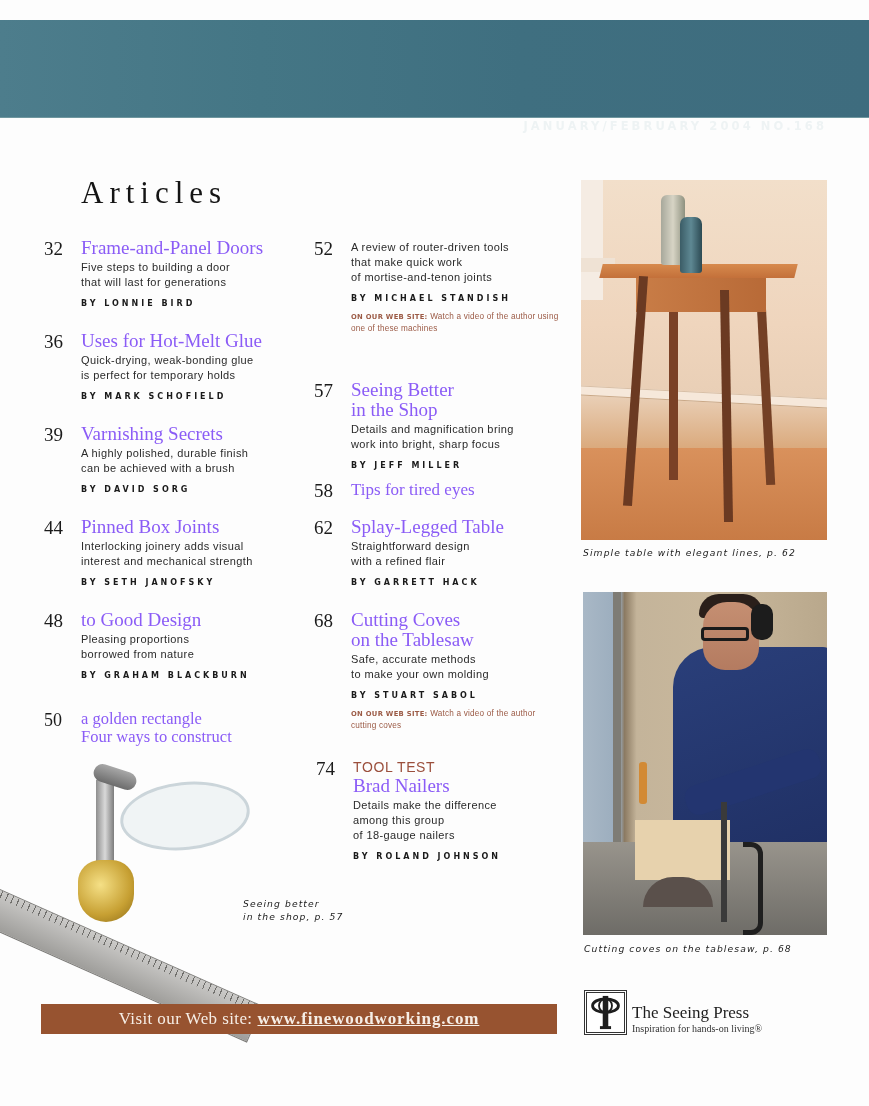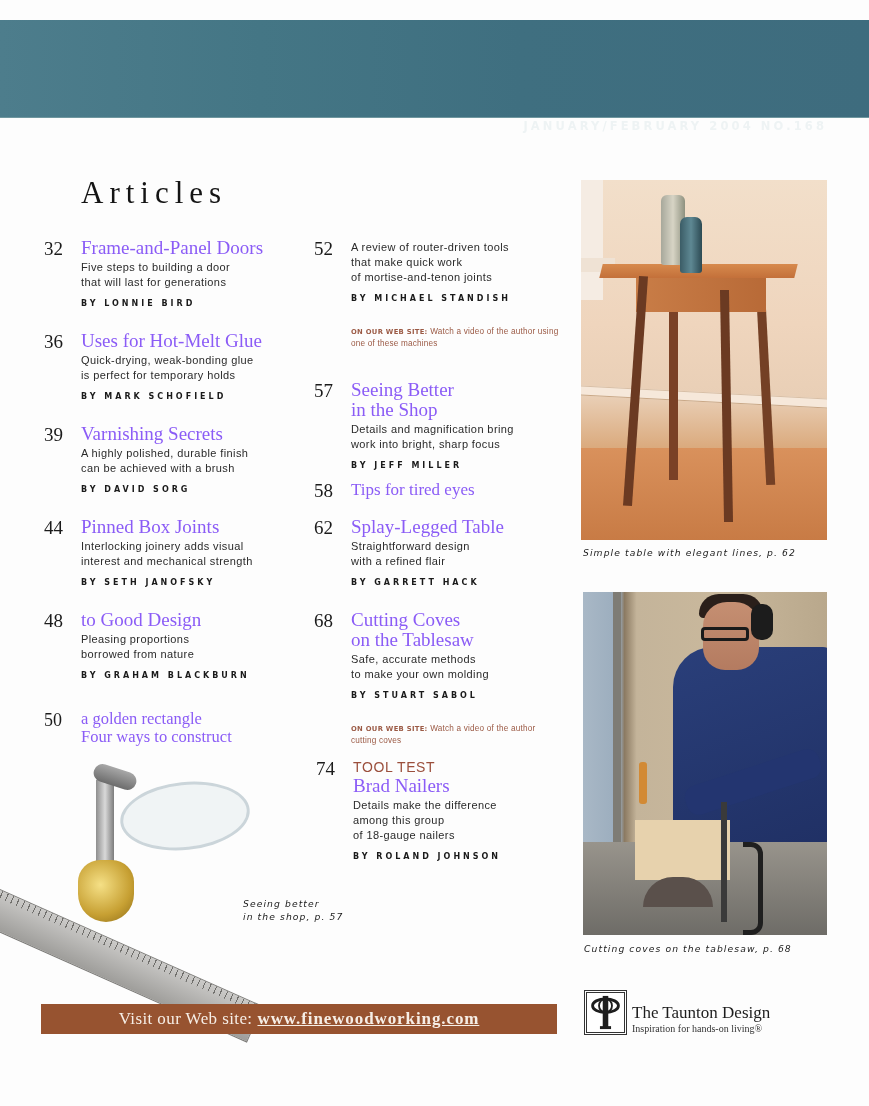--- a/index.html
+++ b/index.html
@@ -35,21 +35,21 @@
   }
   .entry .desc {
     margin-top: 2px; font-family: "Liberation Sans", sans-serif; font-size: 11px; line-height: 15px;
     color: #2a2a2a; letter-spacing: 0.4px;
   }
   .entry .byline {
     margin-top: 9px; font-family: "DejaVu Sans", sans-serif; font-weight: bold; font-size: 8px;
     letter-spacing: 3px; color: #1a1a1a;
   }
   .entry .web {
-    margin-top: 23px; font-size: 8.2px; line-height: 12px; color: #9b5a45; letter-spacing: 0.2px;
+    margin-top: 8px; font-size: 8.2px; line-height: 12px; color: #9b5a45; letter-spacing: 0.2px;
   }
   .entry .web .web-label { font-family: "DejaVu Sans", sans-serif; font-weight: bold; font-size: 6.8px; letter-spacing: 0.3px; }
   .entry .kicker {
     font-family: "Liberation Sans", sans-serif; font-size: 14px; color: #9b4f3c; letter-spacing: 0.6px; line-height: 18px;
   }
 
   
   .photo { position: absolute; overflow: hidden; }
   .photo-table {
     left: 581px; top: 180px; width: 246px; height: 360px;
@@ -349,15 +349,15 @@
 
 <div class="taunton">
   <div class="mark">
     <svg viewBox="0 0 40 40" preserveAspectRatio="none">
       <ellipse cx="20" cy="13" rx="14" ry="7" fill="none" stroke="#1d1d1d" stroke-width="3"></ellipse>
       <ellipse cx="20" cy="13" rx="7" ry="7" fill="none" stroke="#1d1d1d" stroke-width="2"></ellipse>
       <rect x="17" y="3" width="6" height="33" fill="#1d1d1d"></rect>
       <rect x="14" y="34" width="12" height="3" fill="#1d1d1d"></rect>
     </svg>
   </div>
-  <div class="name">The Taunton Design</div>
+  <div class="name">The Seeing Press</div>
   <div class="tag">Inspiration for hands-on living®</div>
 </div>
 
 </body></html>

